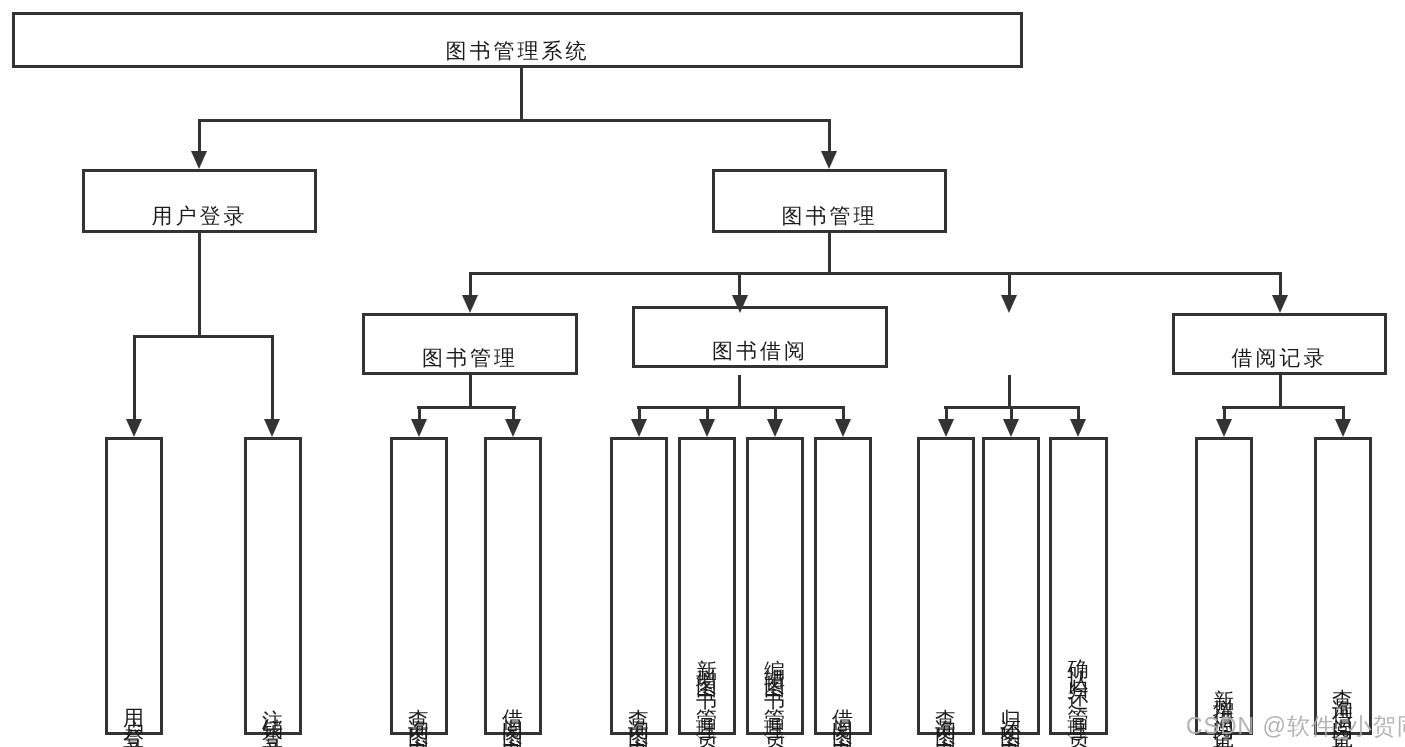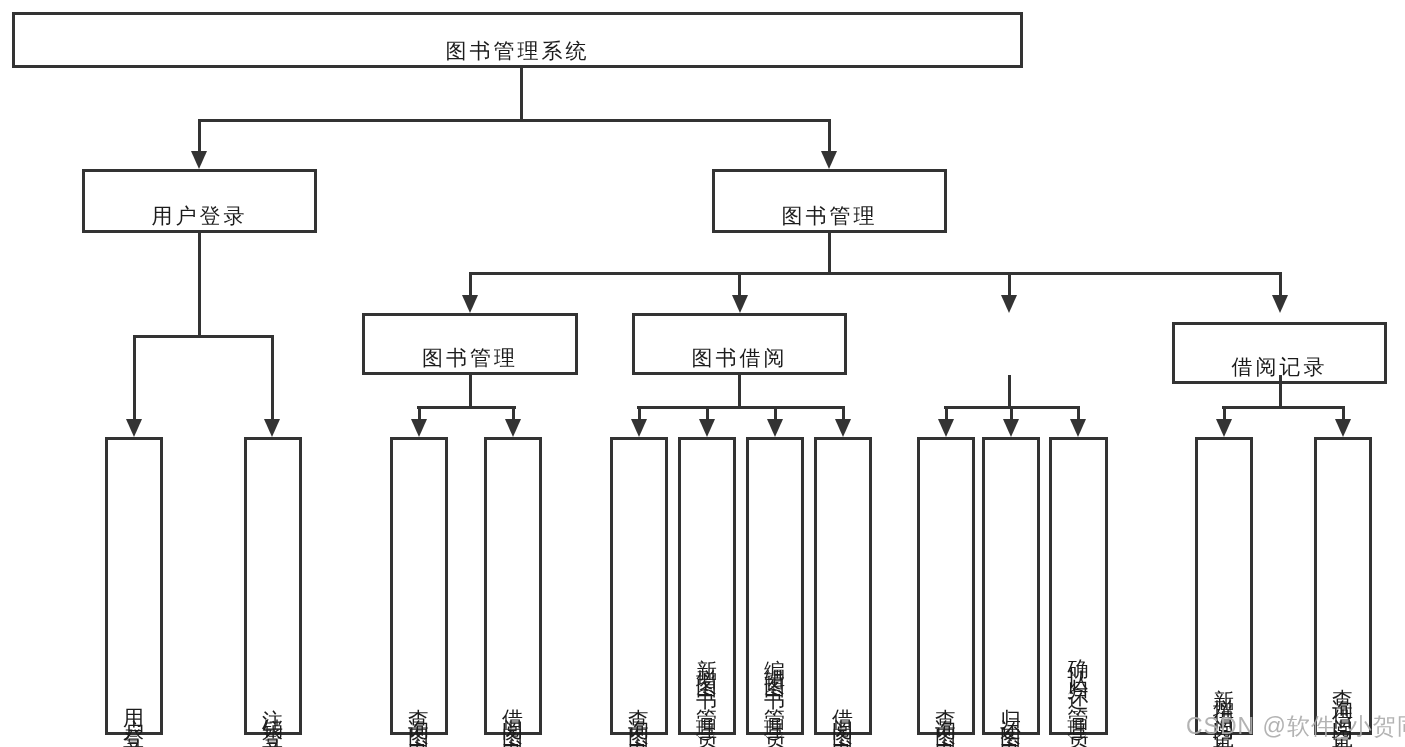--- a/index.html
+++ b/index.html
@@ -69,24 +69,24 @@
   <div class="box" style="left:82px; top:169px; width:235px; height:64px;">
     <span class="lbl">用户登录</span>
   </div>
   <div class="box" style="left:712px; top:169px; width:235px; height:64px;">
     <span class="lbl">图书管理</span>
   </div>
 
   <div class="box" style="left:362px; top:313px; width:216px; height:62px;">
     <span class="lbl">图书管理</span>
   </div>
-  <div class="box" style="left:632px; top:313px; width:215px; height:62px;">
+  <div class="box" style="left:632px; top:306px; width:256px; height:62px;">
     <span class="lbl">图书借阅</span>
   </div>
-  <div class="box" style="left:1172px; top:313px; width:215px; height:62px;margin-top:9px;">
+  <div class="box" style="left:1172px; top:313px; width:215px; height:62px;">
     <span class="lbl">借阅记录</span>
   </div>
 
   <div class="box vbox" style="left:105px; top:437px; width:58px; height:298px;">
     <span class="lbl">用户登录</span>
   </div>
   <div class="box vbox" style="left:244px; top:437px; width:58px; height:298px;">
     <span class="lbl">注销登录</span>
   </div>
 

